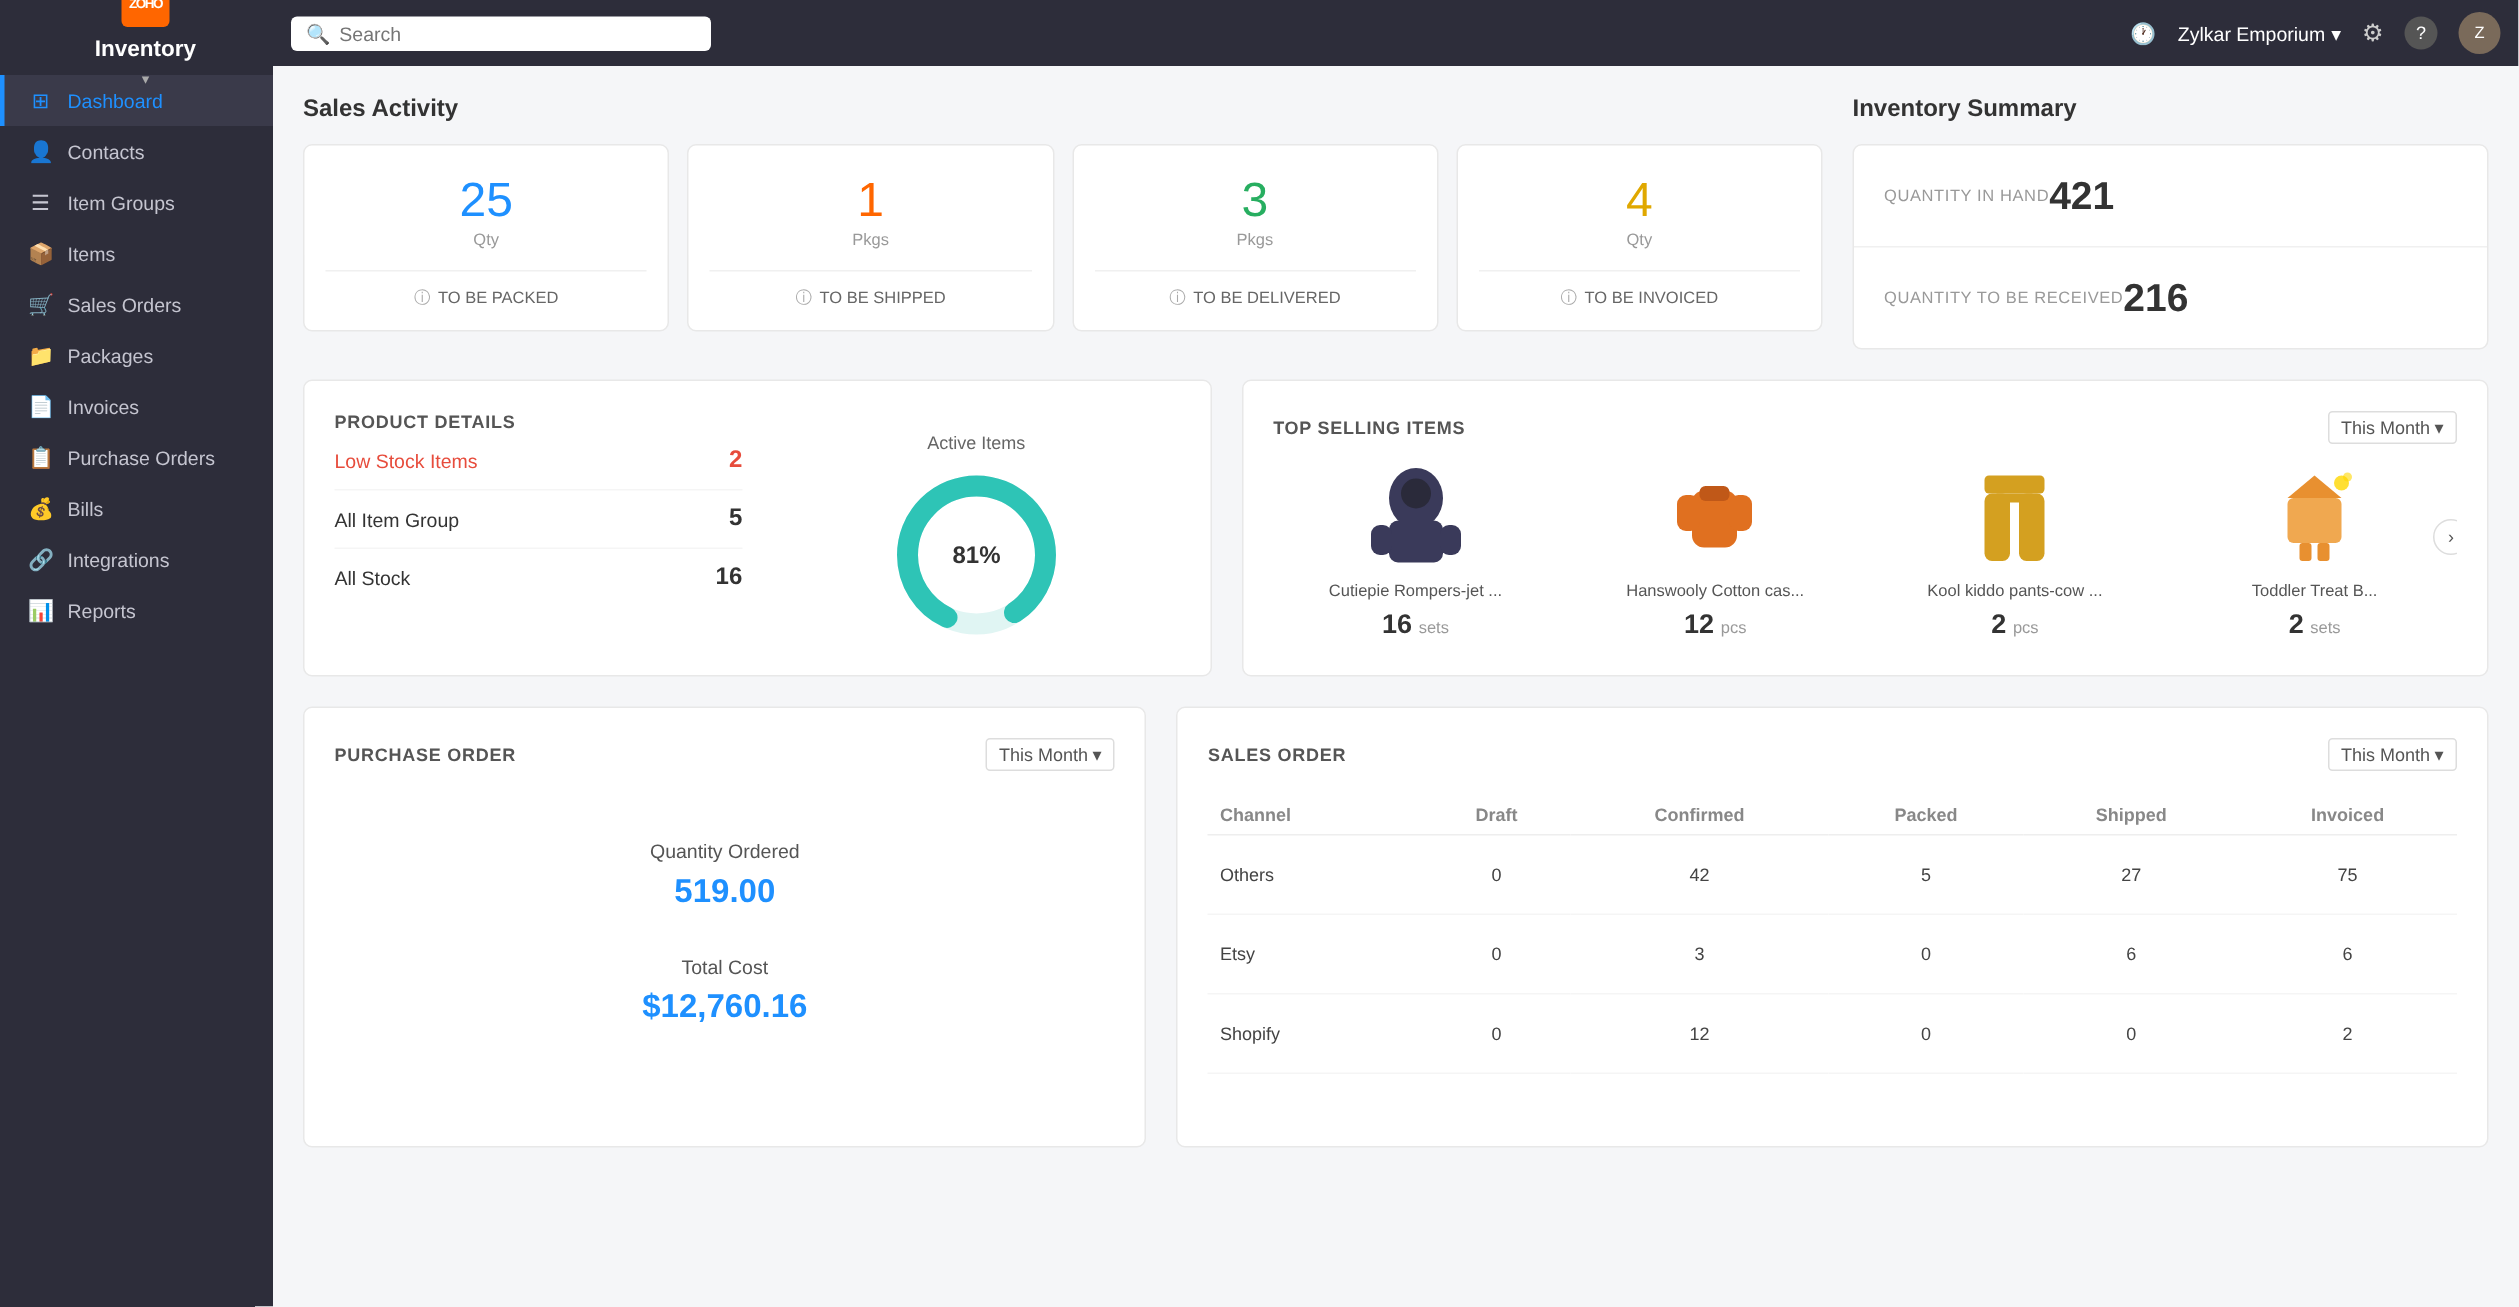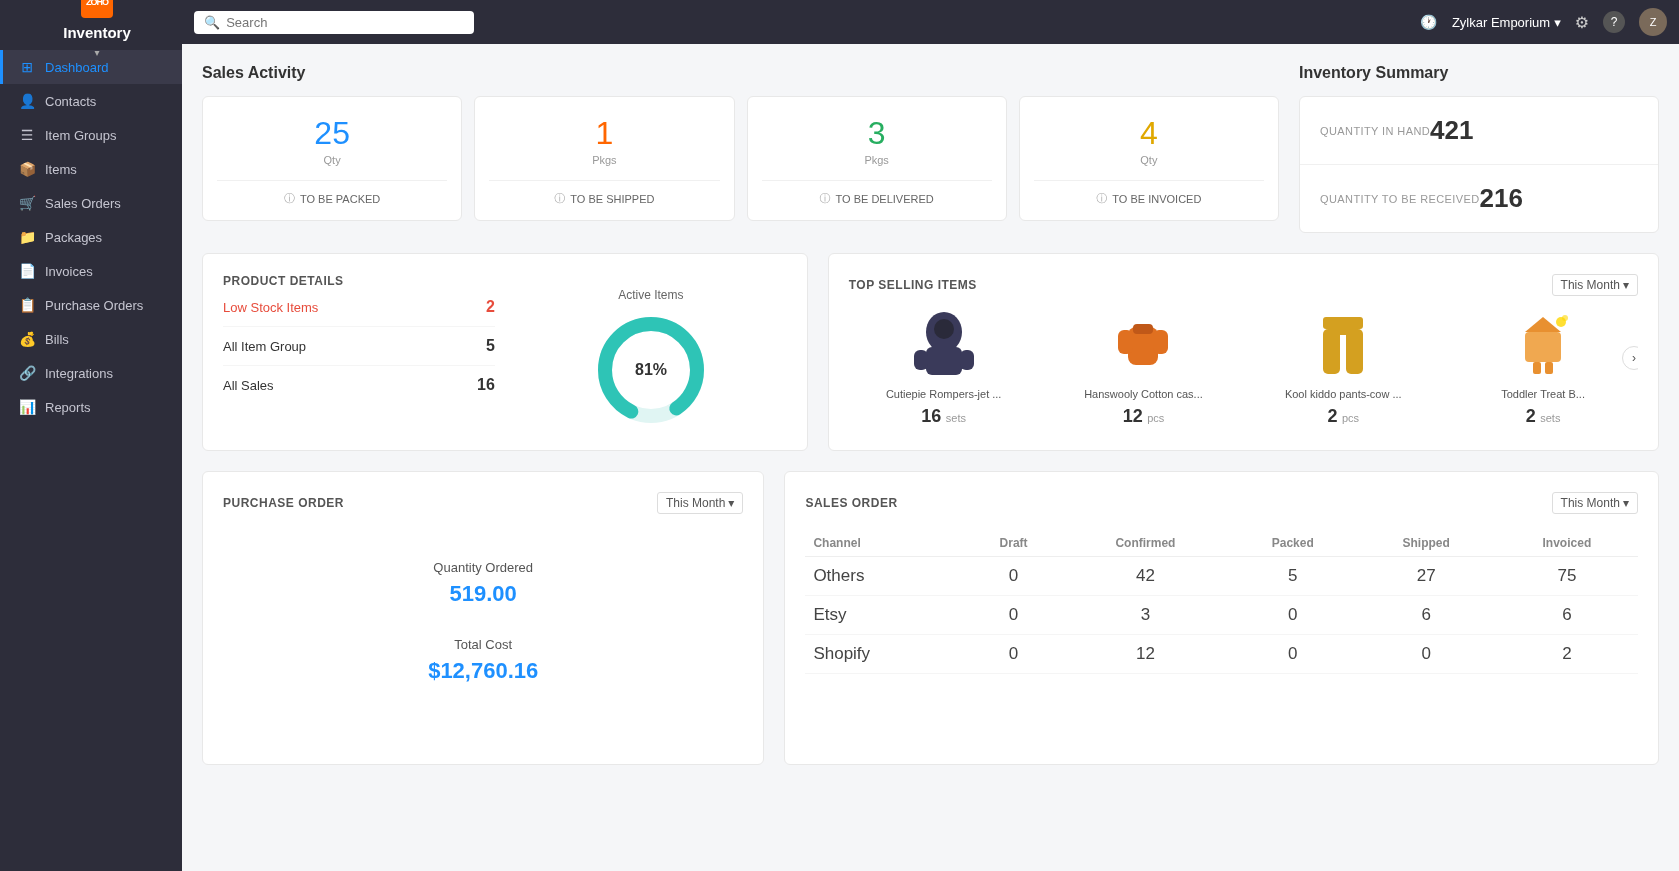--- a/index.html
+++ b/index.html
@@ -41,21 +41,21 @@
     .sidebar-item .si-icon { font-size: 14px; width: 16px; text-align: center; }
 
     
     .content { flex: 1; overflow-y: auto; padding: 20px; }
 
     
     .section-title { font-size: 16px; font-weight: 600; color: #333; margin-bottom: 14px; }
 
     .top-area { display: flex; gap: 20px; margin-bottom: 20px; }
     .sales-activity-section { flex: 1; }
-    .inventory-summary-section { width: 360px; }
+    .inventory-summary-section { width: 424px; }
 
     .activity-cards { display: flex; gap: 12px; }
     .activity-card {
       flex: 1; background: white; border-radius: 6px; padding: 18px 14px 14px;
       border: 1px solid #e8e8e8; text-align: center;
     }
     .activity-card .big-num { font-size: 32px; font-weight: 400; }
     .activity-card .num-label { font-size: 11px; color: #999; margin-top: 2px; margin-bottom: 14px; }
     .activity-card .status-row { display: flex; align-items: center; gap: 5px; justify-content: center; font-size: 11px; color: #666; border-top: 1px solid #f0f0f0; padding-top: 10px; }
     .color-blue { color: #1e90ff; }
@@ -111,21 +111,21 @@
     .purchase-order-card { flex: 1; background: white; border-radius: 6px; border: 1px solid #e8e8e8; padding: 20px; }
     .sales-order-card { flex: 1.6; background: white; border-radius: 6px; border: 1px solid #e8e8e8; padding: 20px; }
 
     .po-content { text-align: center; padding: 30px 0; }
     .po-row { margin-bottom: 30px; }
     .po-row-label { font-size: 13px; color: #555; margin-bottom: 6px; }
     .po-row-value { font-size: 22px; font-weight: 600; color: #1e90ff; }
 
     .so-table { width: 100%; border-collapse: collapse; margin-top: 10px; }
     .so-table th { font-size: 12px; color: #888; font-weight: 600; text-align: left; padding: 6px 8px; border-bottom: 1px solid #eee; }
-    .so-table td { font-size: 17px; color: #444; padding: 9px 8px; border-bottom: 1px solid #f5f5f5; text-align: left; }
+    .so-table td { font-size: 12px; color: #444; padding: 19px 8px; border-bottom: 1px solid #f5f5f5; text-align: left; }
     .so-table td:not(:first-child) { text-align: center; }
     .so-table th:not(:first-child) { text-align: center; }
 
     .history-btn { color: #aaa; font-size: 14px; cursor: pointer; }
   </style>
 </head>
 <body>
 
 <div class="topnav">
   <div class="logo-area">
@@ -269,21 +269,21 @@
           <div class="product-table">
             <div class="product-row">
               <span class="product-row-label low-stock">Low Stock Items</span>
               <span class="product-row-value low-stock-val">2</span>
             </div>
             <div class="product-row">
               <span class="product-row-label">All Item Group</span>
               <span class="product-row-value">5</span>
             </div>
             <div class="product-row">
-              <span class="product-row-label">All Sales</span>
+              <span class="product-row-label">All Stock</span>
               <span class="product-row-value">16</span>
             </div>
           </div>
 
           <div class="donut-area">
             <div class="donut-label">Active Items</div>
             <svg class="donut-svg" viewBox="0 0 120 120">
 
               <circle cx="60" cy="60" r="46" fill="none" stroke="#e0f5f3" stroke-width="14"></circle>
 

